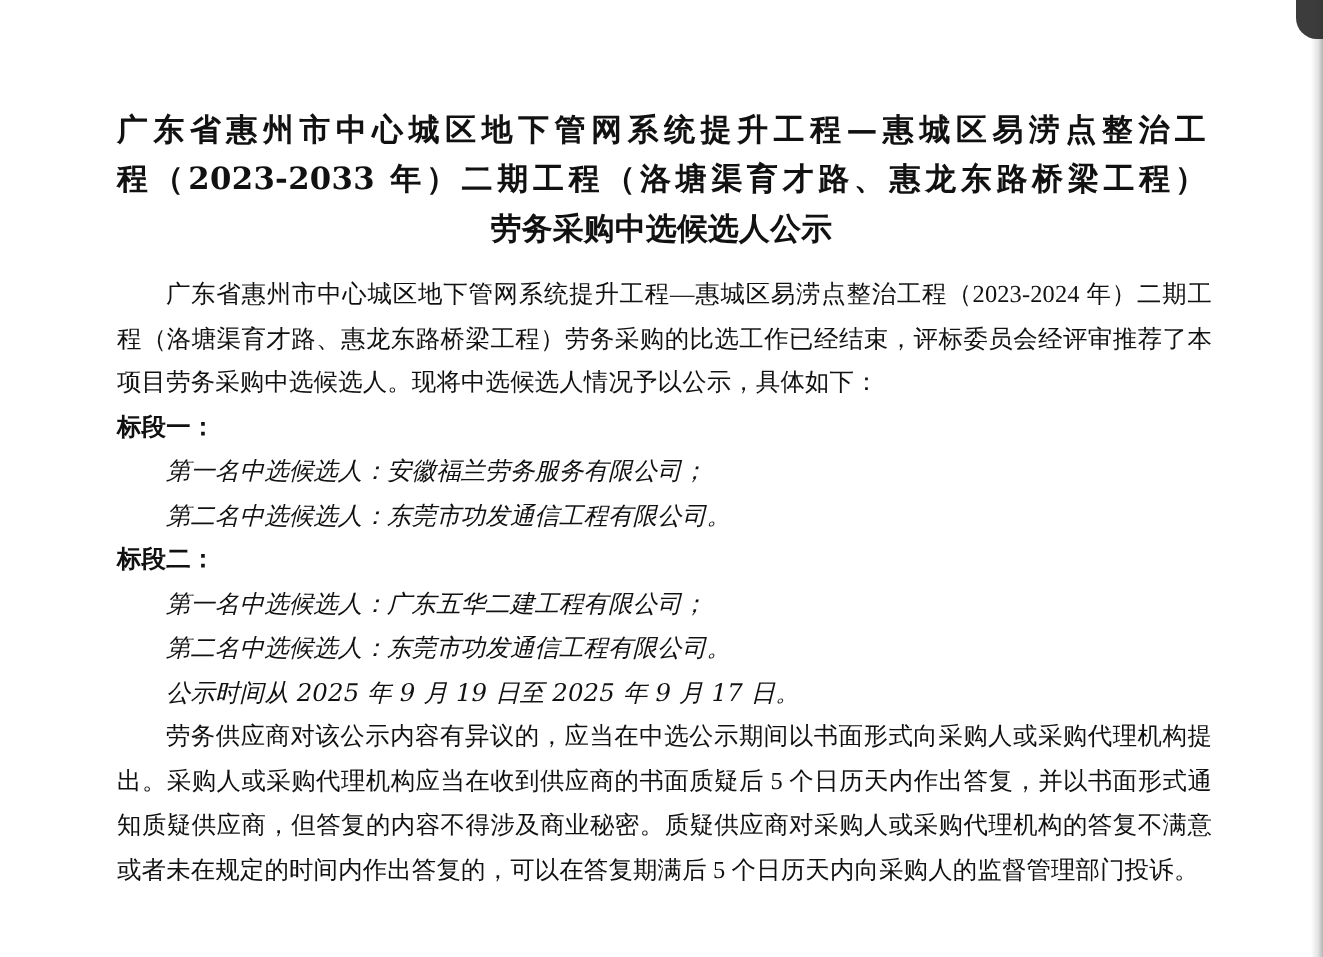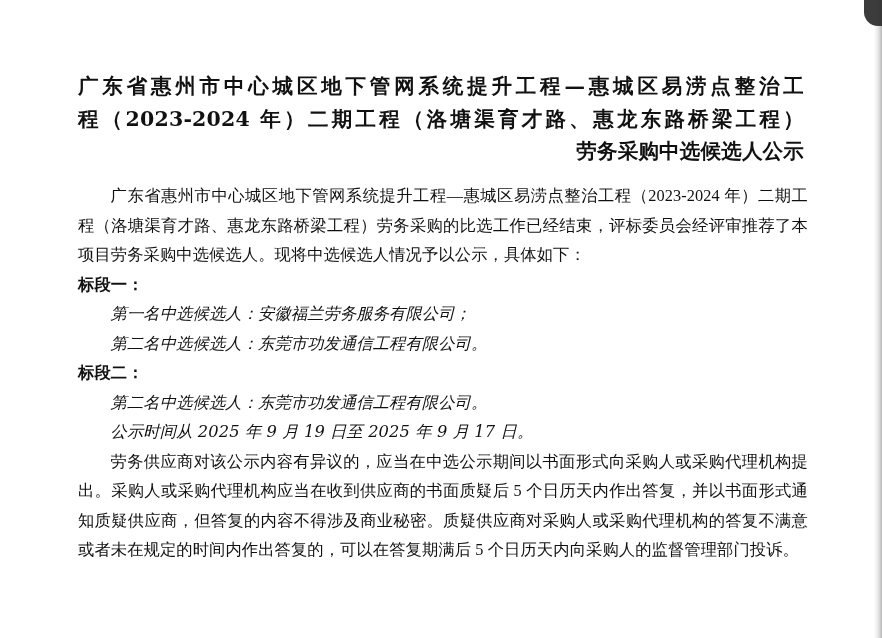--- a/index.html
+++ b/index.html
@@ -55,22 +55,21 @@
     font-weight: bold;
     line-height: 33px;
     letter-spacing: 0.2px;
     text-align: center;
   }
   .title-line.l1, .title-line.l2 {
     text-align: justify;
     text-align-last: justify;
   }
   .title-line.l3 {
-    text-align: right;
-    font-family: Liberation Mono, monospace;
+    text-align: center;
   }
 
   .body-block {
     margin: 12px 74px 0 78px;
   }
   p.para {
     margin: 0;
     font-size: 16.3px;
     line-height: 29.5px;
     text-align: justify;
@@ -90,30 +89,31 @@
     font-style: italic;
   }
 </style>
 </head>
 <body>
 
 <div class="doc">
 
   <div class="title-block">
     <div class="title-line l1">广东省惠州市中心城区地下管网系统提升工程—惠城区易涝点整治工</div>
-    <div class="title-line l2">程（2023-2024 年）二期工程（洛塘渠育才路、惠龙东路桥梁工程）</div>
+    <div class="title-line l2">程（2023-2033 年）二期工程（洛塘渠育才路、惠龙东路桥梁工程）</div>
     <div class="title-line l3">劳务采购中选候选人公示</div>
   </div>
 
   <div class="body-block">
     <p class="para indent2">广东省惠州市中心城区地下管网系统提升工程—惠城区易涝点整治工程（2023-2024 年）二期工程（洛塘渠育才路、惠龙东路桥梁工程）劳务采购的比选工作已经结束，评标委员会经评审推荐了本项目劳务采购中选候选人。现将中选候选人情况予以公示，具体如下：</p>
     <p class="para flush">标段一：</p>
     <p class="para item">第一名中选候选人：安徽福兰劳务服务有限公司；</p>
     <p class="para item">第二名中选候选人：东莞市功发通信工程有限公司。</p>
     <p class="para flush">标段二：</p>
+    <p class="para item">第一名中选候选人：广东五华二建工程有限公司；</p>
     <p class="para item">第二名中选候选人：东莞市功发通信工程有限公司。</p>
     <p class="para item">公示时间从 2025 年 9 月 19 日至 2025 年 9 月 17 日。</p>
     <p class="para indent2">劳务供应商对该公示内容有异议的，应当在中选公示期间以书面形式向采购人或采购代理机构提出。采购人或采购代理机构应当在收到供应商的书面质疑后 5 个日历天内作出答复，并以书面形式通知质疑供应商，但答复的内容不得涉及商业秘密。质疑供应商对采购人或采购代理机构的答复不满意或者未在规定的时间内作出答复的，可以在答复期满后 5 个日历天内向采购人的监督管理部门投诉。</p>
   </div>
 
 </div>
 
 <div class="page-edge-shadow"></div>
 <div class="corner-mark"></div>
 

